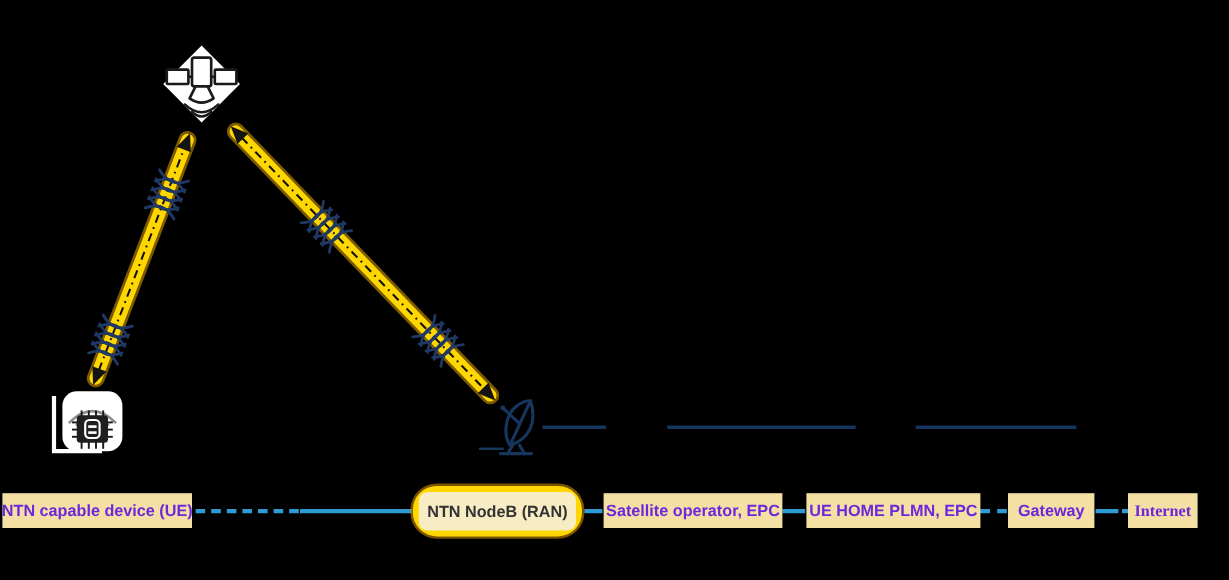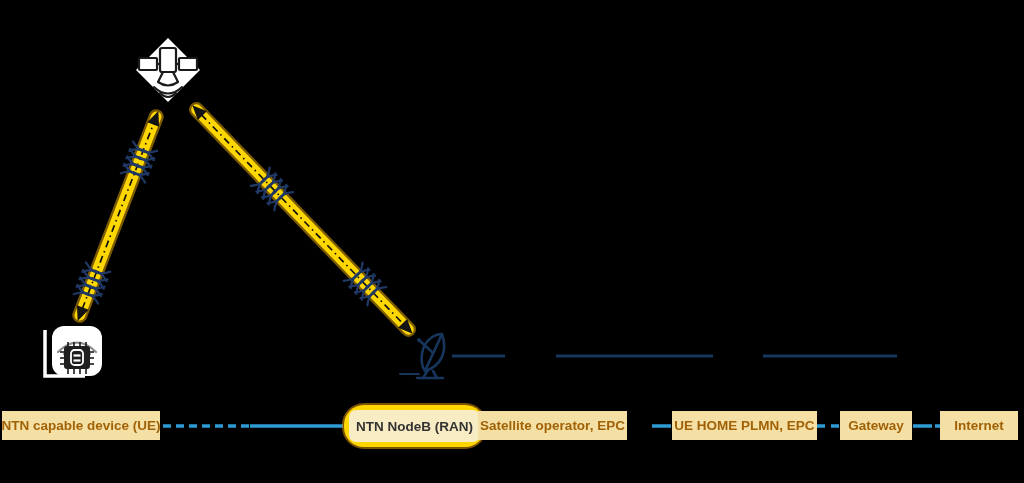--- a/index.html
+++ b/index.html
@@ -7,21 +7,21 @@
     position:relative;
     width:1024px;height:483px;
     background:#000000;
     font-family:"Liberation Sans", sans-serif;
     overflow:hidden;
   }
   #scene{position:absolute;left:0;top:0;}
   .box{
     position:absolute;top:411px;height:29px;
     background:#F4DFA4;
-    color:#a16207;
+    color:#6d28d9;
     font-size:13.5px;font-weight:600;
     display:flex;align-items:center;justify-content:center;
     white-space:nowrap;
     box-sizing:border-box;
   }
   #nodeb-outer{
     position:absolute;left:344px;top:405px;width:141px;height:42px;
     background:#FFD700;border-radius:20px;
     box-shadow:0 0 0 2px rgba(224,150,0,.55);
     box-sizing:border-box;padding:5px;
@@ -150,20 +150,20 @@
       <line x1="935" y1="426" x2="940" y2="426"></line>
     </g>
   </svg>
 
   <div class="box" style="left:2px;width:158px;">NTN capable device (UE)</div>
 
   <div id="nodeb-outer">
     <div id="nodeb-inner">NTN NodeB (RAN)</div>
   </div>
 
-  <div class="box" style="left:478px;width:149px;">Satellite operator, EPC</div>
+  <div class="box" style="left:503px;width:149px;">Satellite operator, EPC</div>
 
   <div class="box" style="left:840px;width:72px;">Gateway</div>
 
   <div class="box" style="left:672px;width:145px;">UE HOME PLMN, EPC</div>
 
-  <div class="box" style="left:940px;width:78px;">Internet</div>
+  <div class="box" style="left:940px;width:58px;font-family:Liberation Serif, serif;">Internet</div>
 </div>
 
 </body></html>

